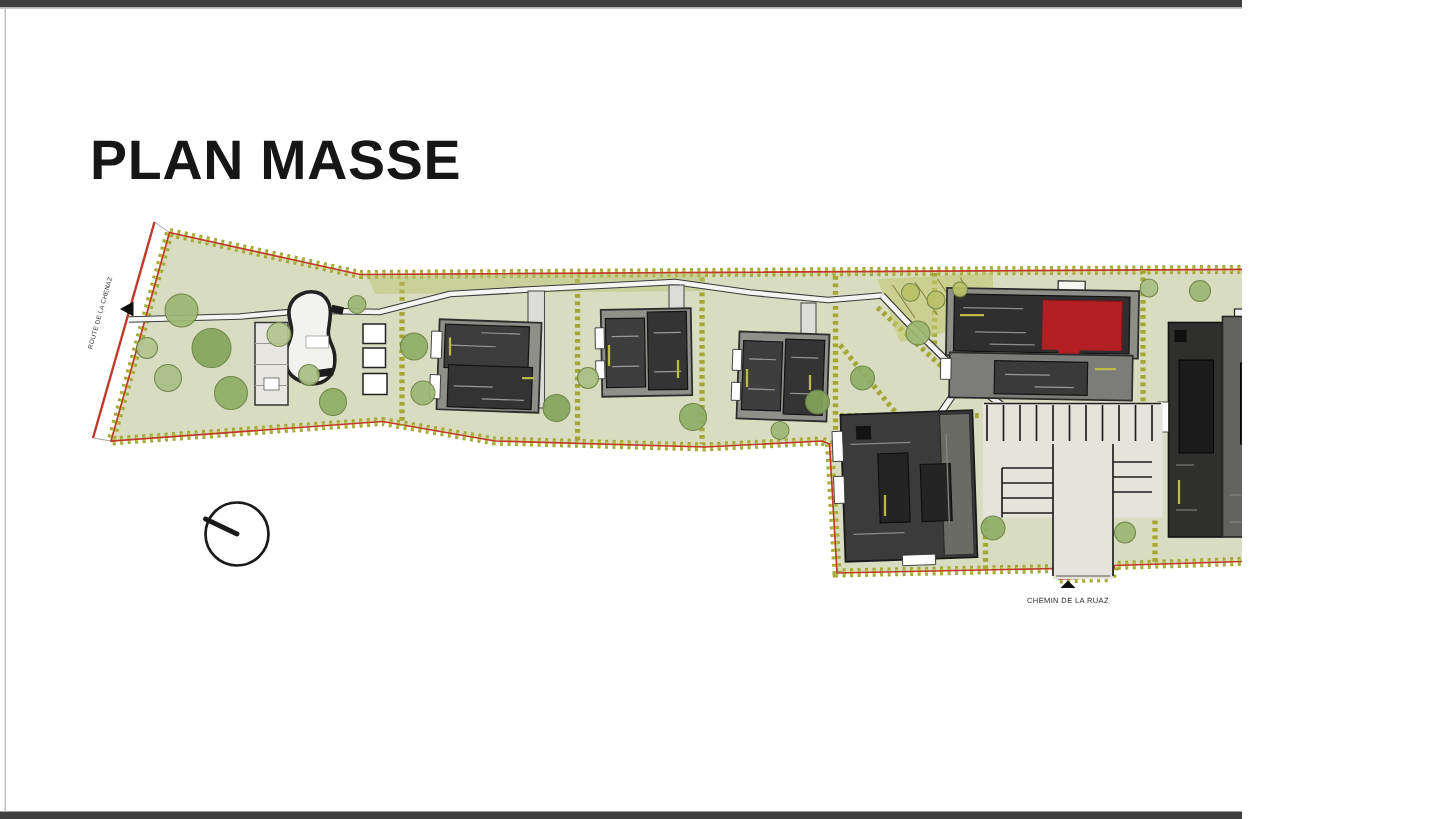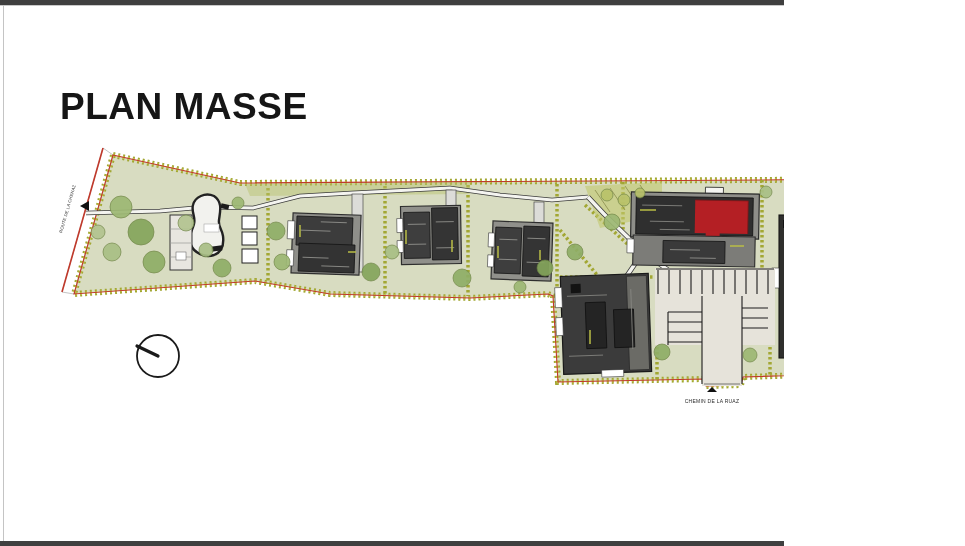--- a/index.html
+++ b/index.html
@@ -1,17 +1,17 @@
 <!DOCTYPE html>
 <html><head>
 <meta charset="utf-8">
 <style>
   html,body{margin:0;padding:0;background:#fff;}
   .page{position:relative;width:784px;height:546px;background:#ffffff;overflow:hidden;
-        font-family:"Liberation Sans",sans-serif;}
+        font-family:"Liberation Sans",sans-serif;padding-left:44px;}
   .chrome-top{position:absolute;left:0;top:0;width:965px;height:5px;background:#3f3f3f;}
   .chrome-top-shadow{position:absolute;left:0;top:5px;width:965px;height:1px;background:#c9c9c9;}
   .chrome-bottom{position:absolute;left:0;top:541px;width:965px;height:5px;background:#3f3f3f;}
   .chrome-left{position:absolute;left:3px;top:5px;width:1px;height:536px;background:#c4c4c4;}
   .page-title{position:absolute;left:60px;top:86px;margin:0;font-size:37px;font-weight:600;
         color:#161616;letter-spacing:.5px;}
   .plan-svg{position:absolute;left:0;top:0;}
   .road-label{position:absolute;left:58px;top:232px;font-size:5px;color:#3a3a3a;
         transform:rotate(-74deg) scale(.85);transform-origin:0 0;white-space:nowrap;
         letter-spacing:.2px;pointer-events:none;}

